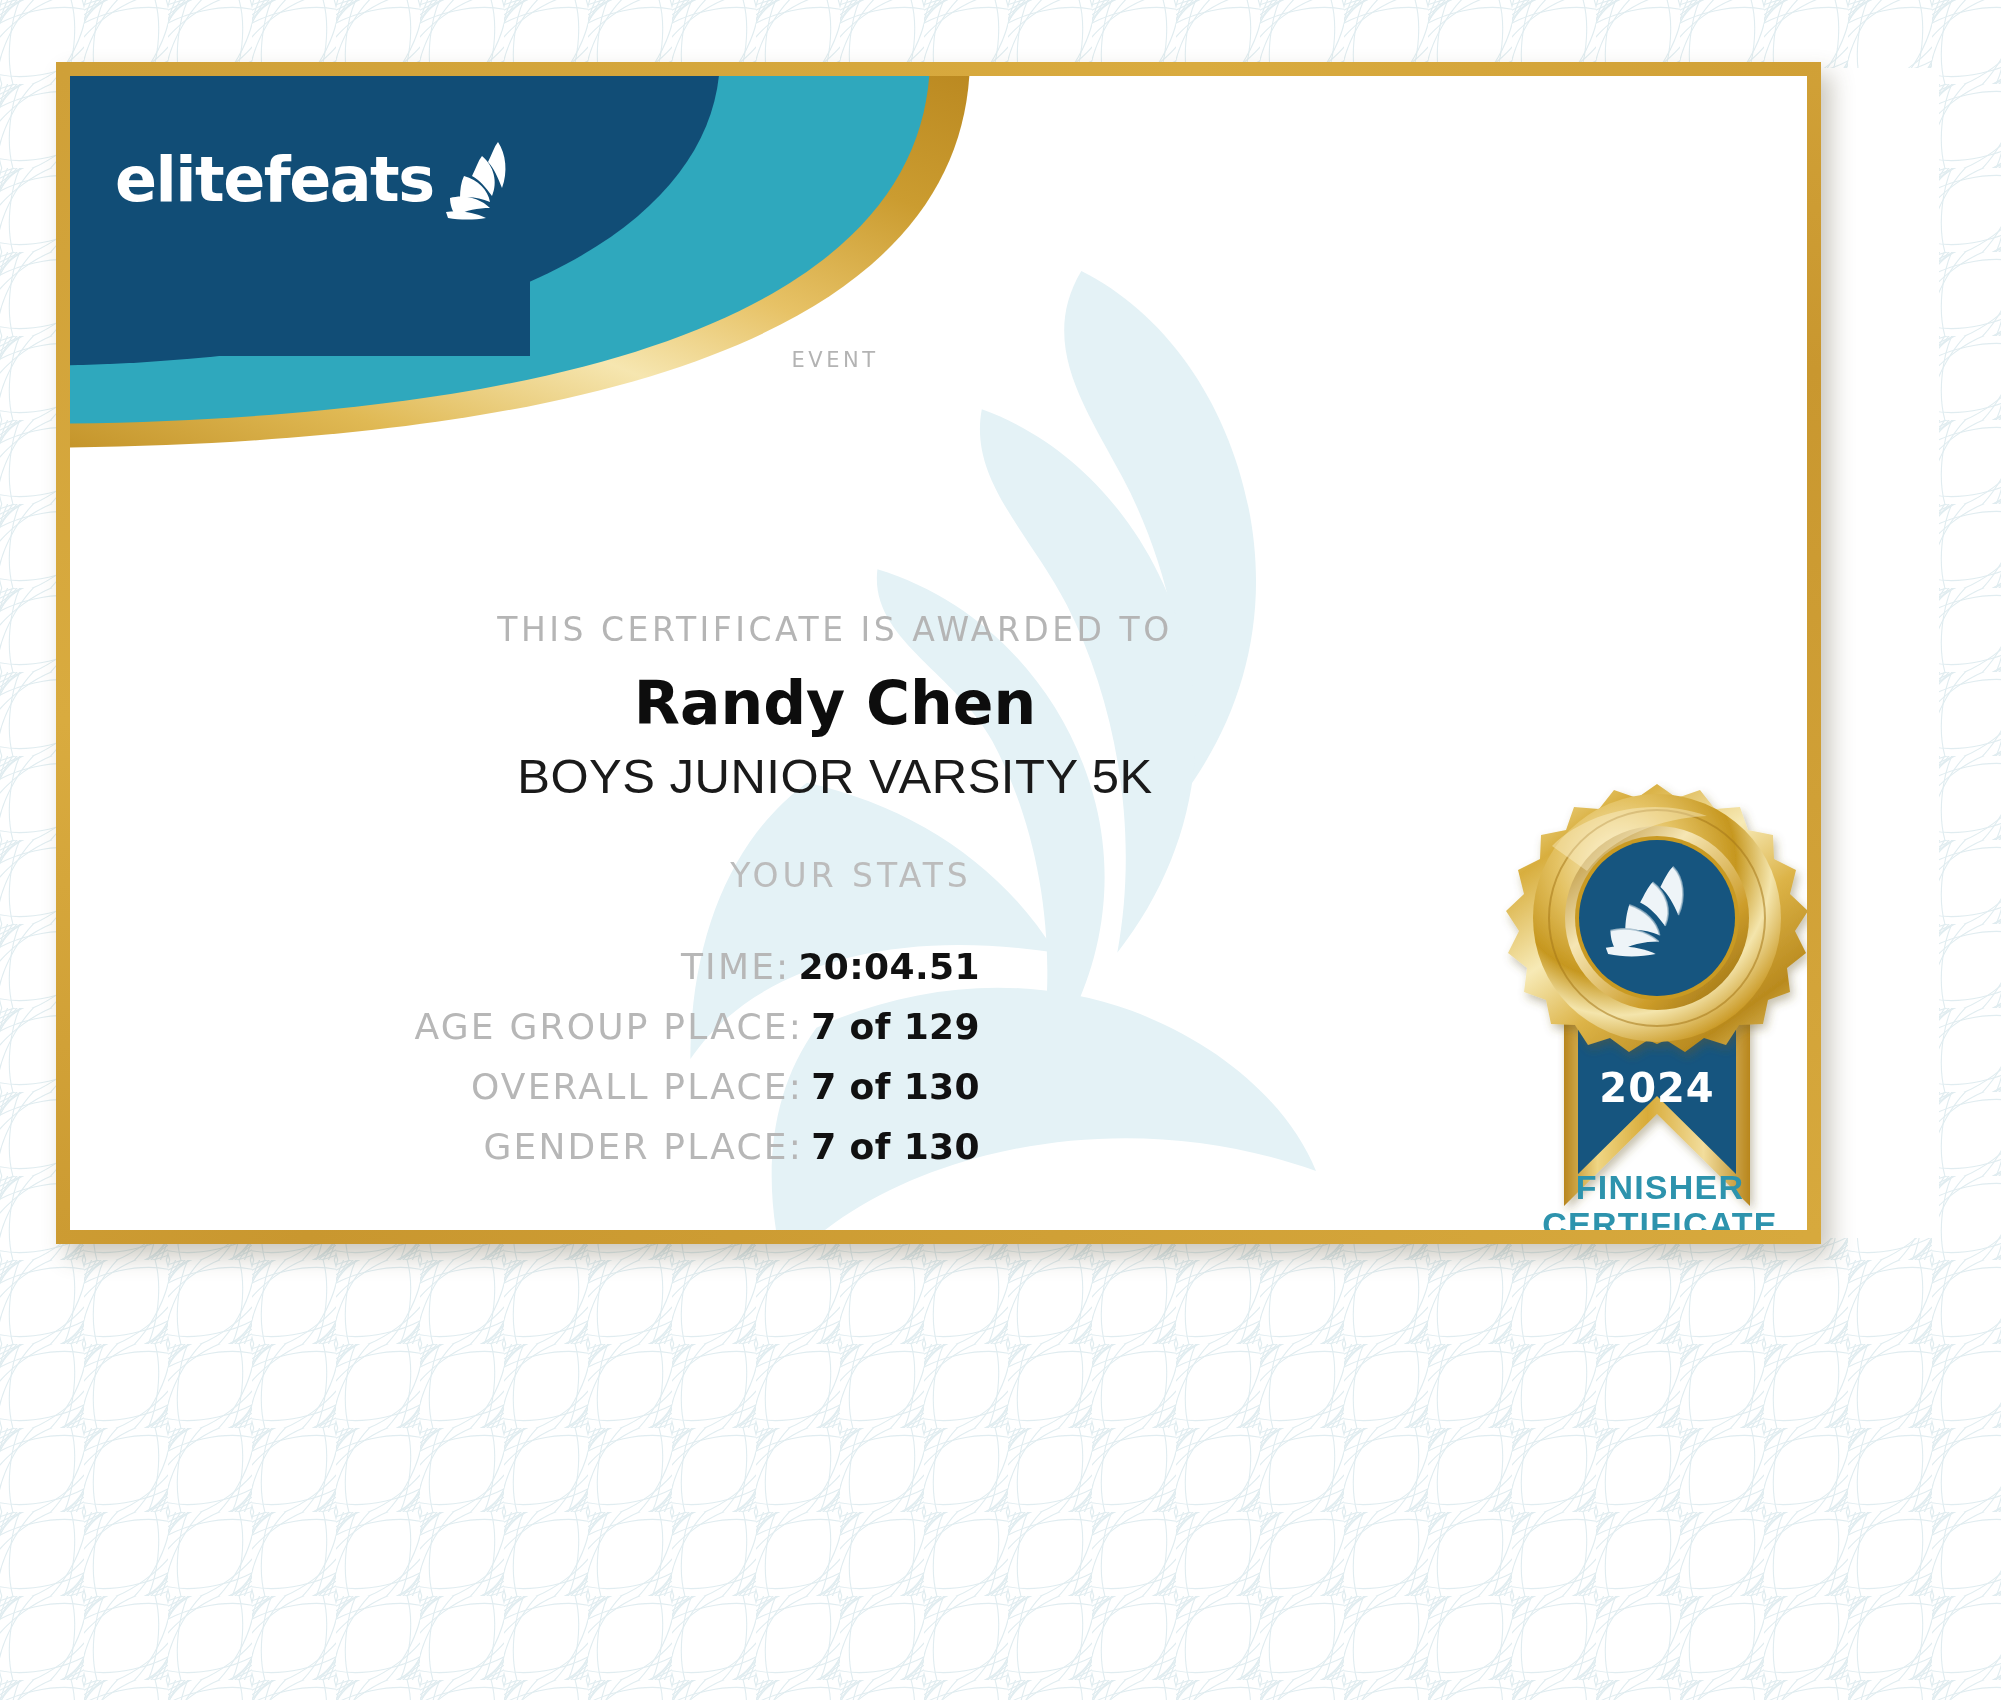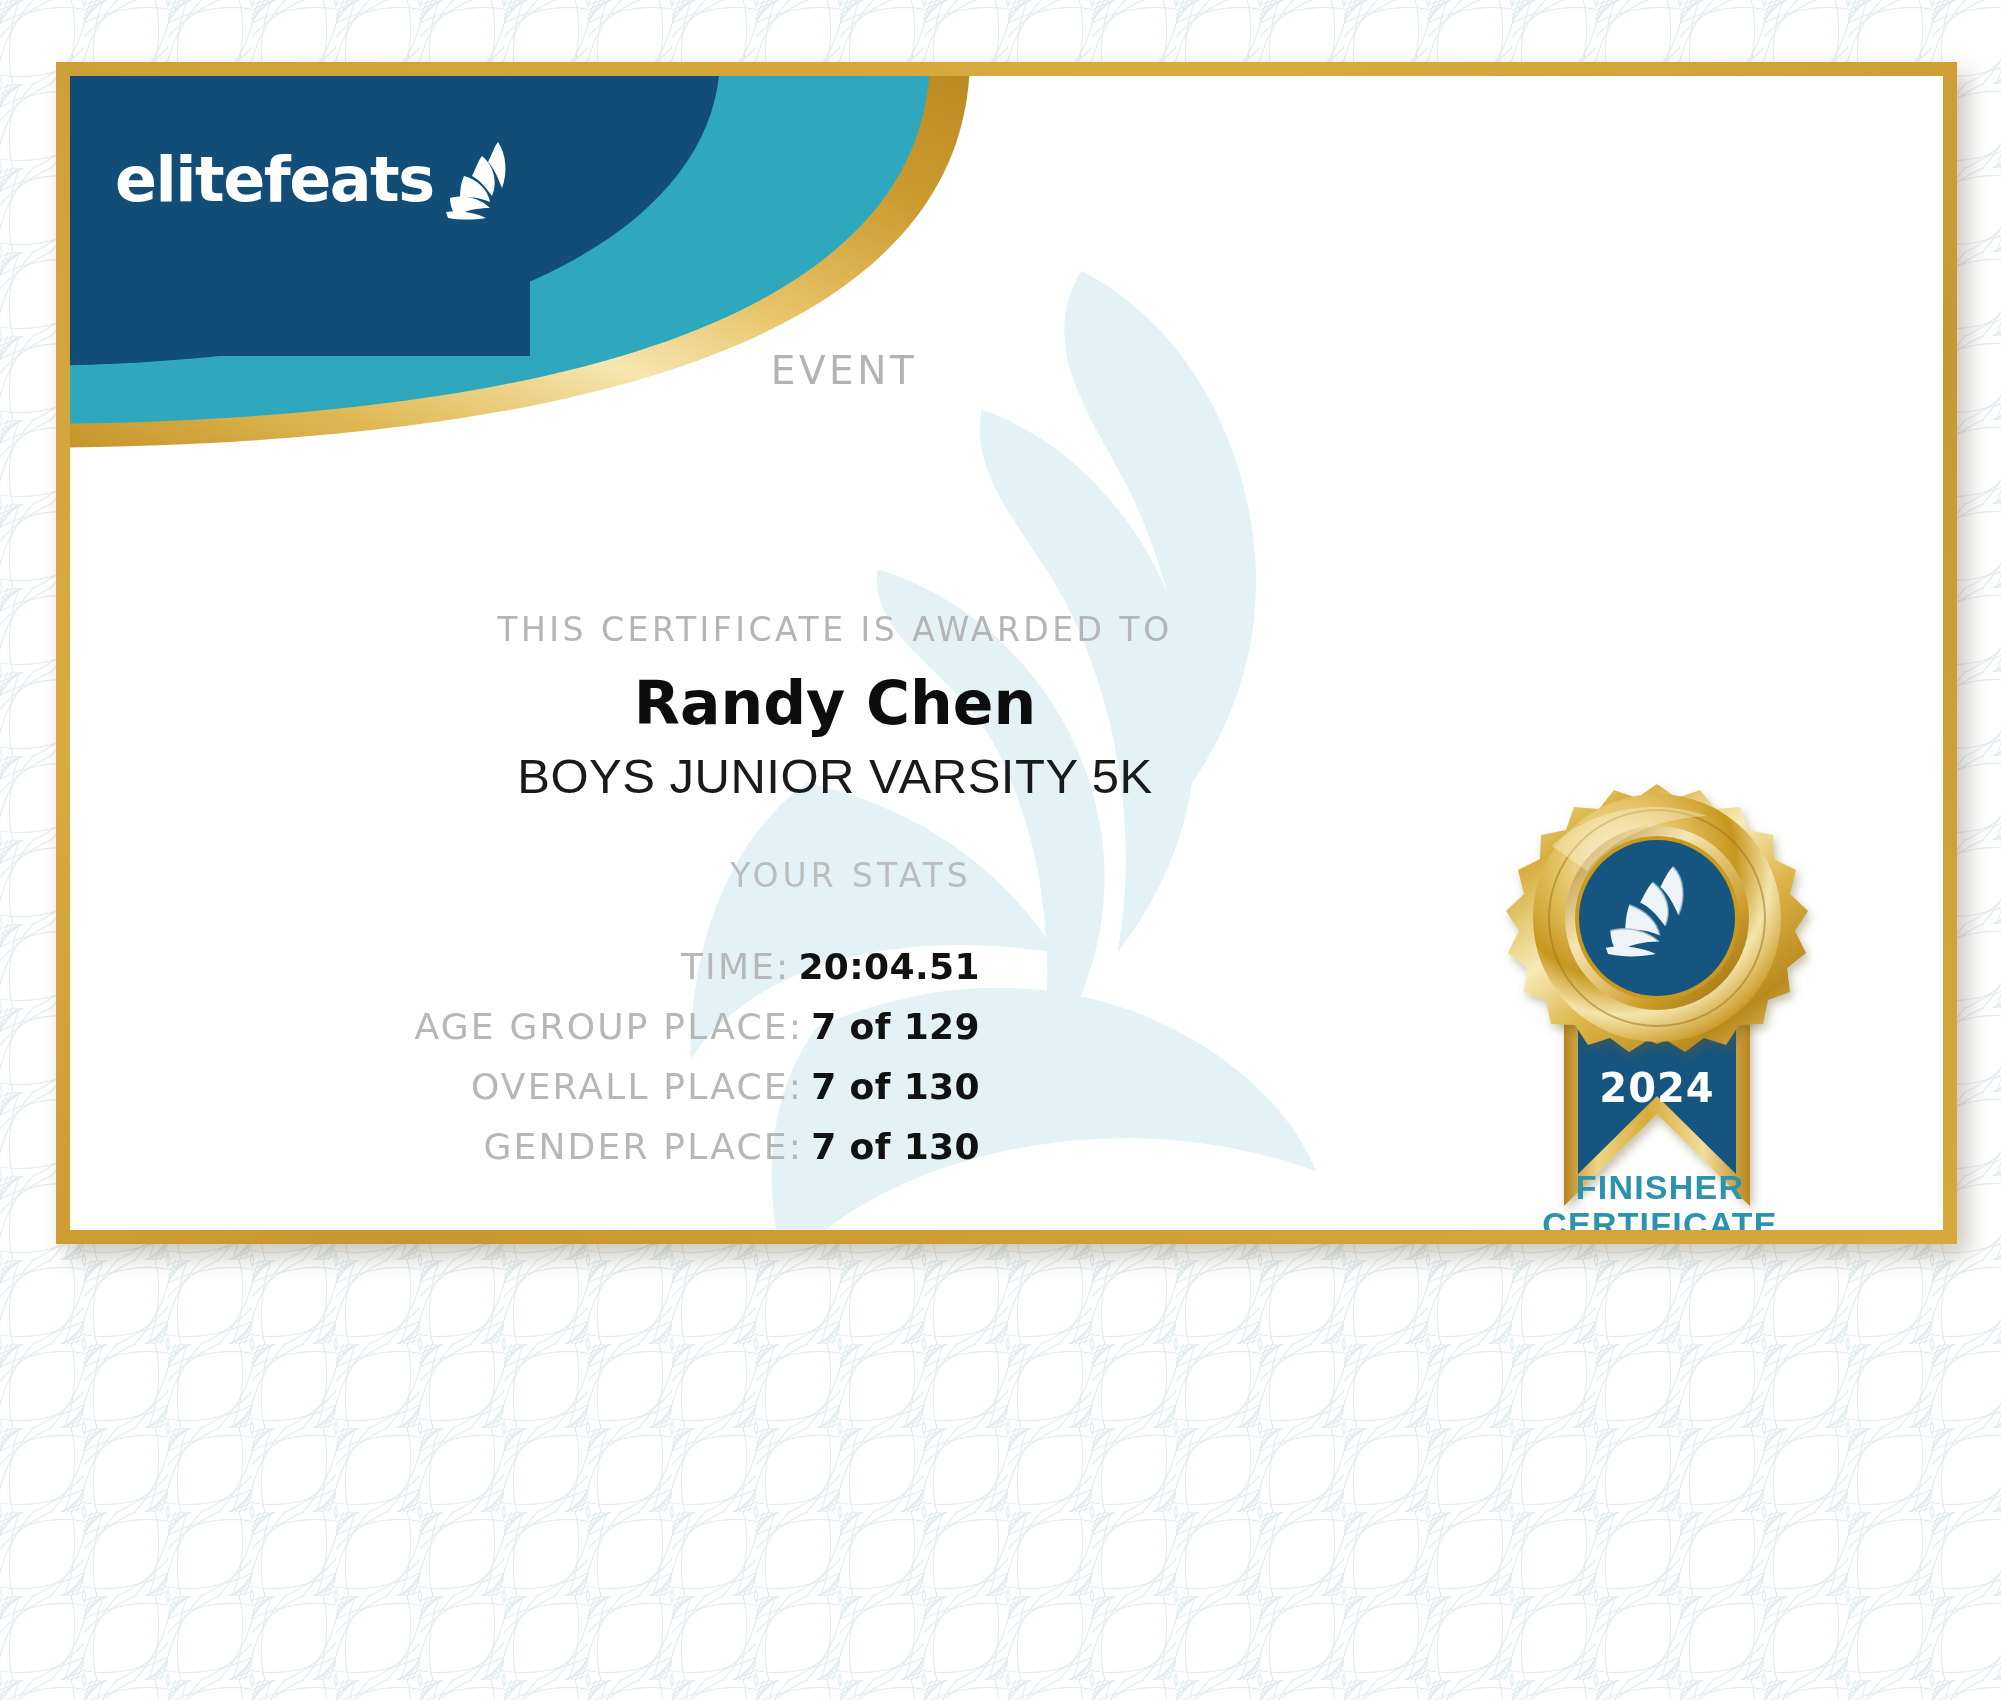--- a/index.html
+++ b/index.html
@@ -25,21 +25,21 @@
     position: absolute;
     inset: 0;
     opacity: 0.55;
   }
 
   
   #card {
     position: absolute;
     left: 56px;
     top: 62px;
-    width: 1901px;
+    width: 1765px;
     height: 1182px;
     background: #fef9c3;
     border: 14px solid;
     border-image: linear-gradient(150deg, #cfa038 0%, #d9ab3f 30%, #c9972f 60%, #d7a93d 100%) 1;
     box-sizing: border-box;
     box-shadow: 10px 12px 22px rgba(80,70,40,0.30);
     overflow: hidden;
   }
   #card-inner {
     position: absolute;
@@ -96,25 +96,24 @@
     height: 1154px;
   }
 
   .lbl-event {
     position: absolute;
     left: 0;
     top: 272px;
     width: 1530px;
     text-align: center;
     font-family: "DejaVu Sans", sans-serif;
-    font-size: 39px;
+    font-size: 21px;
     letter-spacing: 3.5px;
     color: #b3b3b3;
     font-weight: 400;
-    margin-left: 9px;
   }
   .event-title {
     position: absolute;
     left: 0;
     top: 330px;
     width: 1530px;
     text-align: center;
     font-family: "DejaVu Sans", sans-serif;
     font-size: 63px;
     font-weight: 700;

